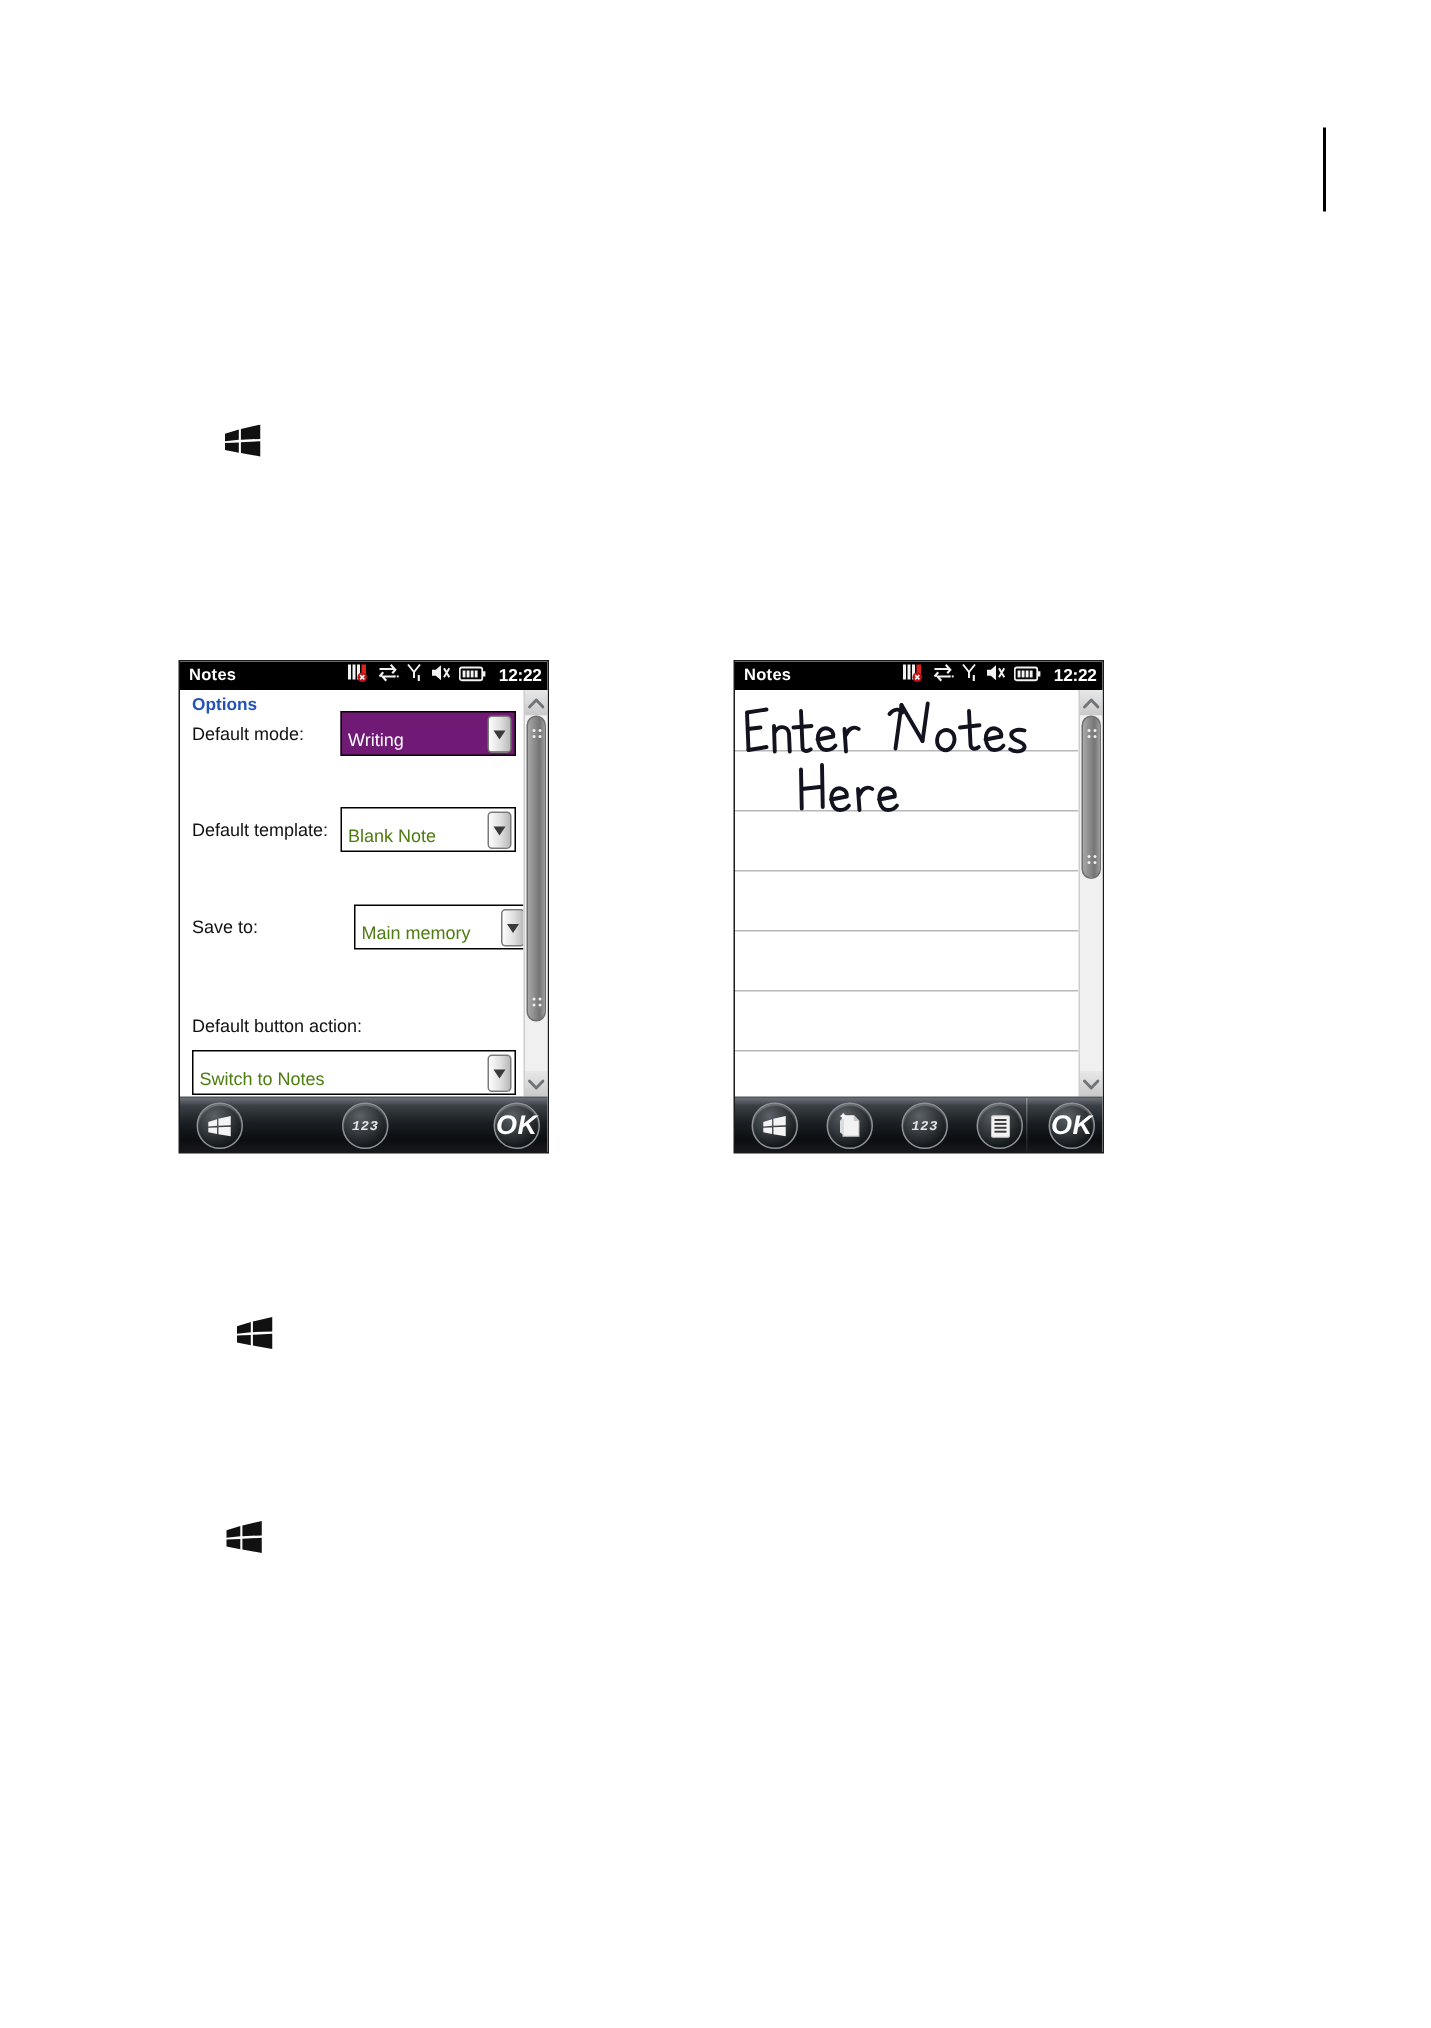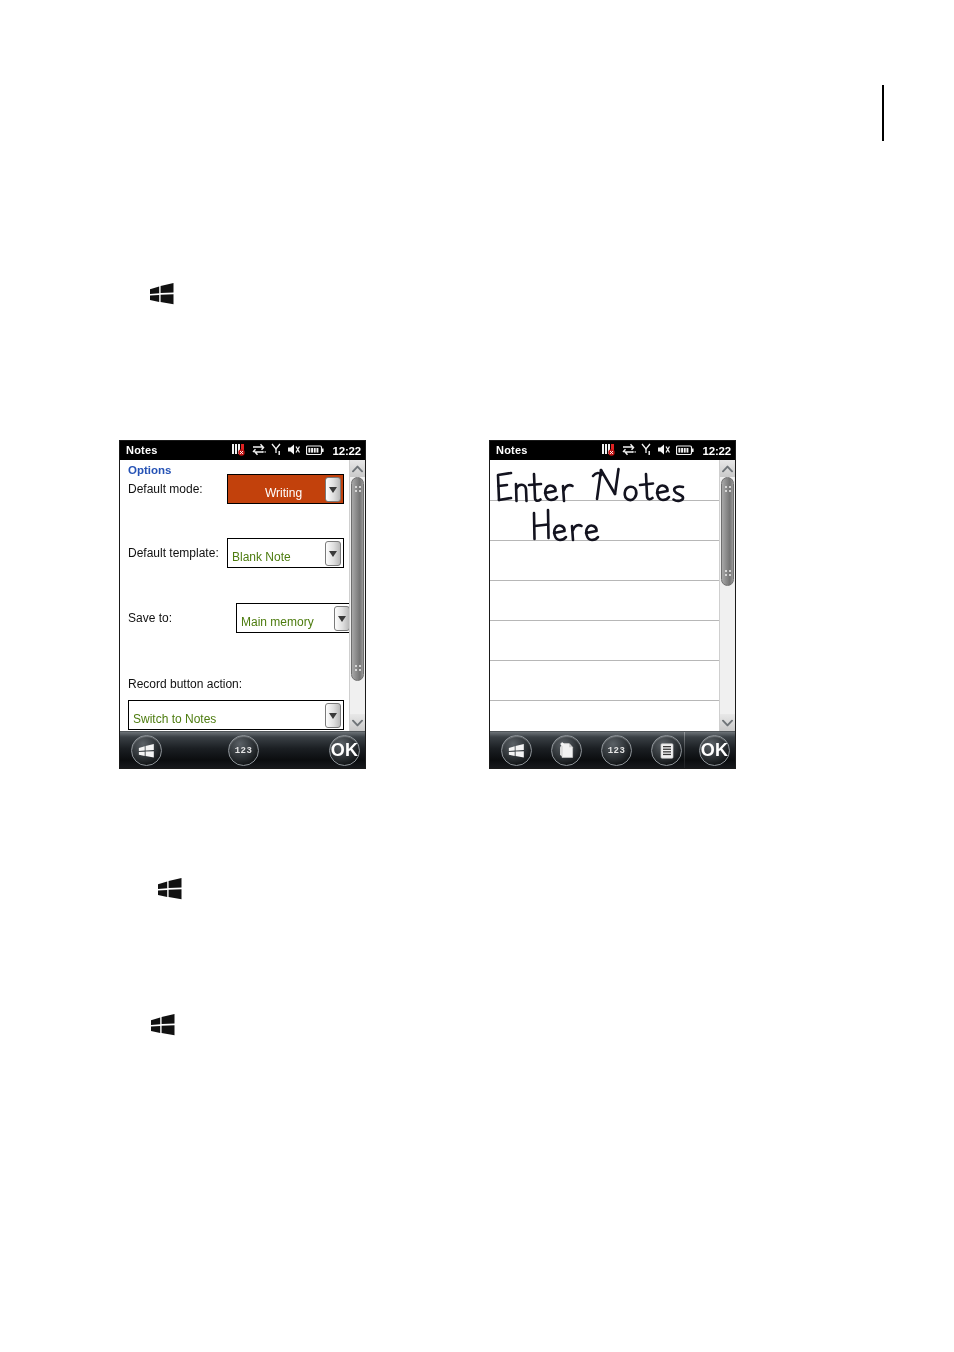--- a/index.html
+++ b/index.html
@@ -107,21 +107,21 @@
   .form-label {
     color: #111; font-size: 12px; white-space: nowrap;
   }
   .combo {
     position: relative;
     border: 1px solid #000000;
     background: #ffffff;
     height: 30px;
     display: flex; align-items: center;
   }
-  .combo.selected { background: #c2410c; border-color:#000;padding-left:33px; }
+  .combo.selected { background: #701a75; border-color:#000; }
   .combo .combo-text {
     font-size: 12px; color: #4d7c0f; padding-left: 4px;
     position: relative; top: 4px;
   }
   .combo.selected .combo-text { color: #ffffff; }
   .combo .combo-btn {
     position: absolute; right: 2px; top: 2px;
     width: 16px; height: 25px;
     background: linear-gradient(to right,#fdfdfd,#dfdfdf 55%,#b9b9b9);
     border: 1px solid #7a7a7a; border-radius: 3px;
@@ -141,20 +141,21 @@
   }
   .ink { position: absolute; left: 0; top: 0; }
 
   
   .softbar {
     position: relative;
     height: 37px;
     background: linear-gradient(#6c7277 0%, #3a4045 14%, #1b1f23 46%, #0b0d0f 78%, #17191c 100%);
     display: flex; align-items: center;
     border-top: 1px solid #505559;
+    font-style: italic;
   }
   .sk {
     position: absolute;
     width: 31px; height: 31px; border-radius: 50%;
     background: radial-gradient(circle at 38% 28%, #5b6166 0%, #34393d 42%, #15181a 74%, #0a0c0d 100%);
     border: 1px solid #8d9398;
     box-shadow: inset 0 1px 1px rgba(255,255,255,.28);
     display: flex; align-items: center; justify-content: center;
     top: 3px;
   }
@@ -282,21 +283,21 @@
           <div class="form-label">Save to:</div>
         </div>
         <div class="combo" style="position:absolute;left:116px;top:143px;width:117px;">
           <span class="combo-text">Main memory</span>
           <span class="combo-btn">
               <i class="car"></i>
             </span>
         </div>
 
         <div class="form-row" style="top:217px;">
-          <div class="form-label">Record button action:</div>
+          <div class="form-label">Default button action:</div>
         </div>
         <div class="combo" style="position:absolute;left:8px;top:240px;width:216px;height:30px;">
           <span class="combo-text">Switch to Notes</span>
           <span class="combo-btn">
               <i class="car"></i>
             </span>
         </div>
       </div>
 
       <div class="vscroll">

